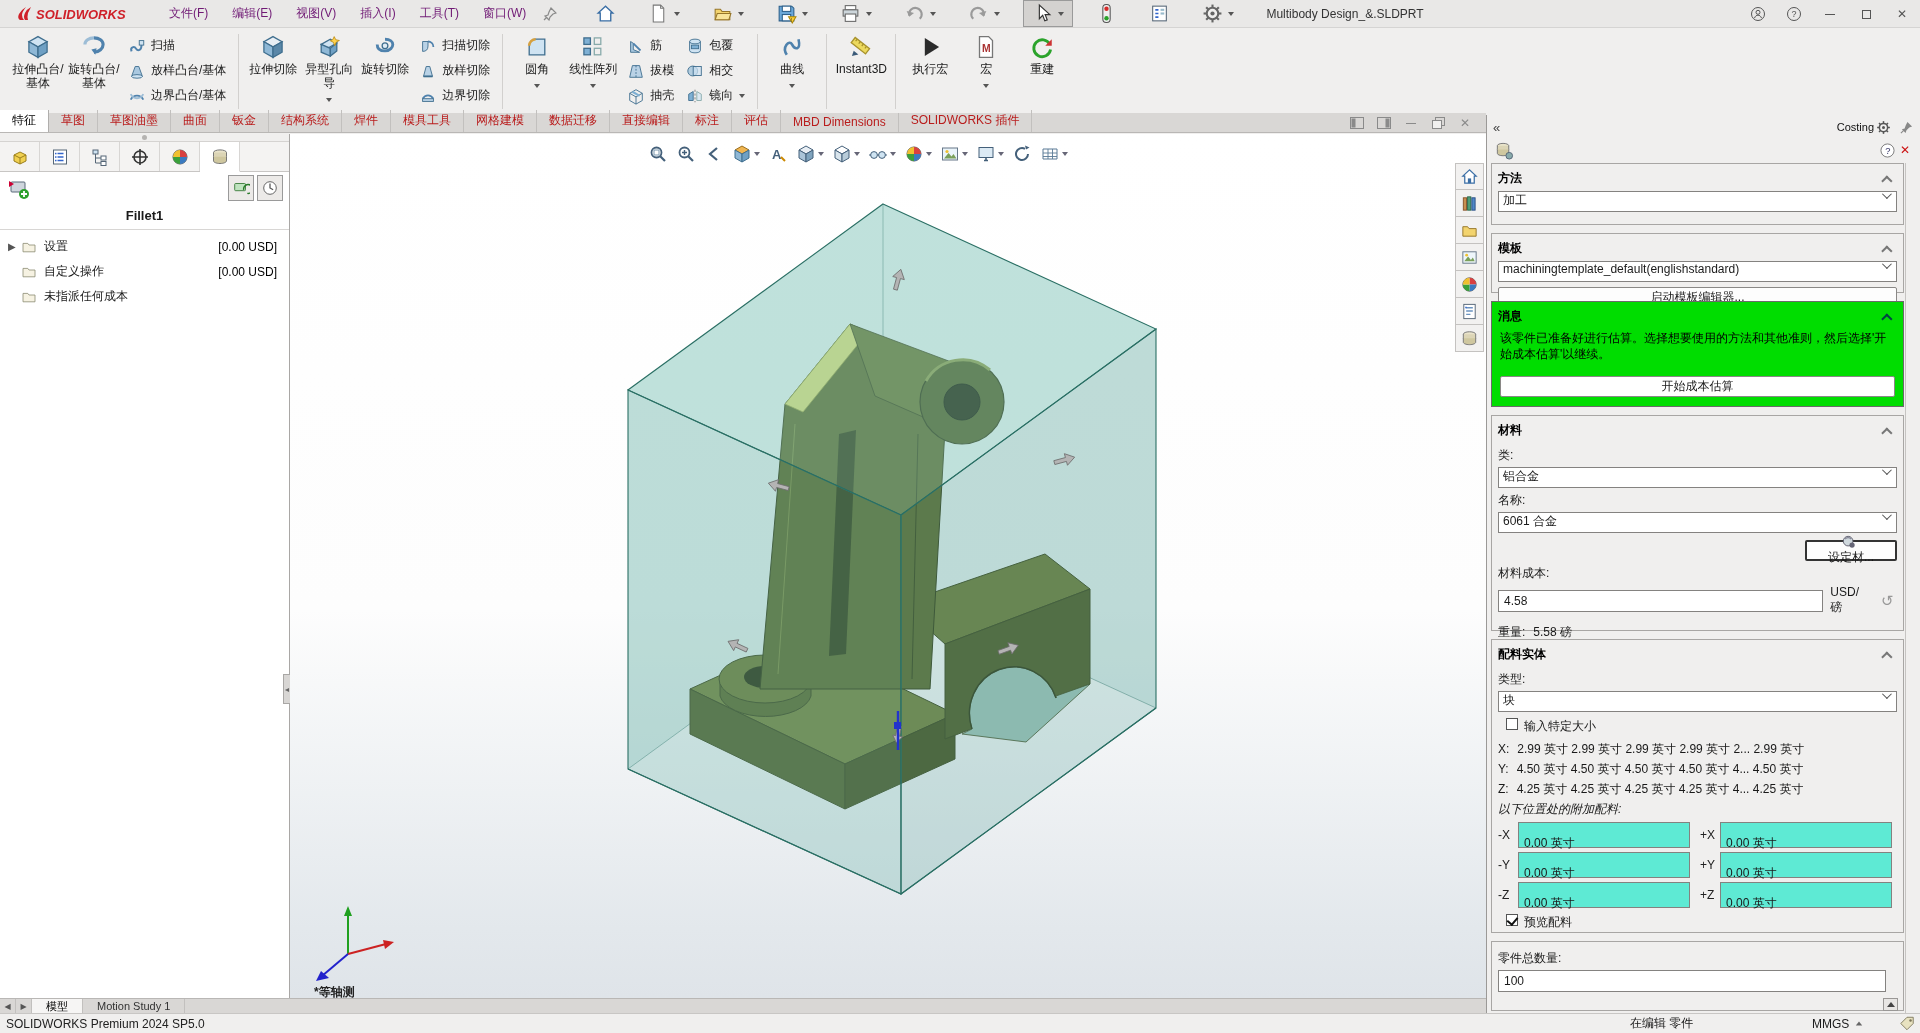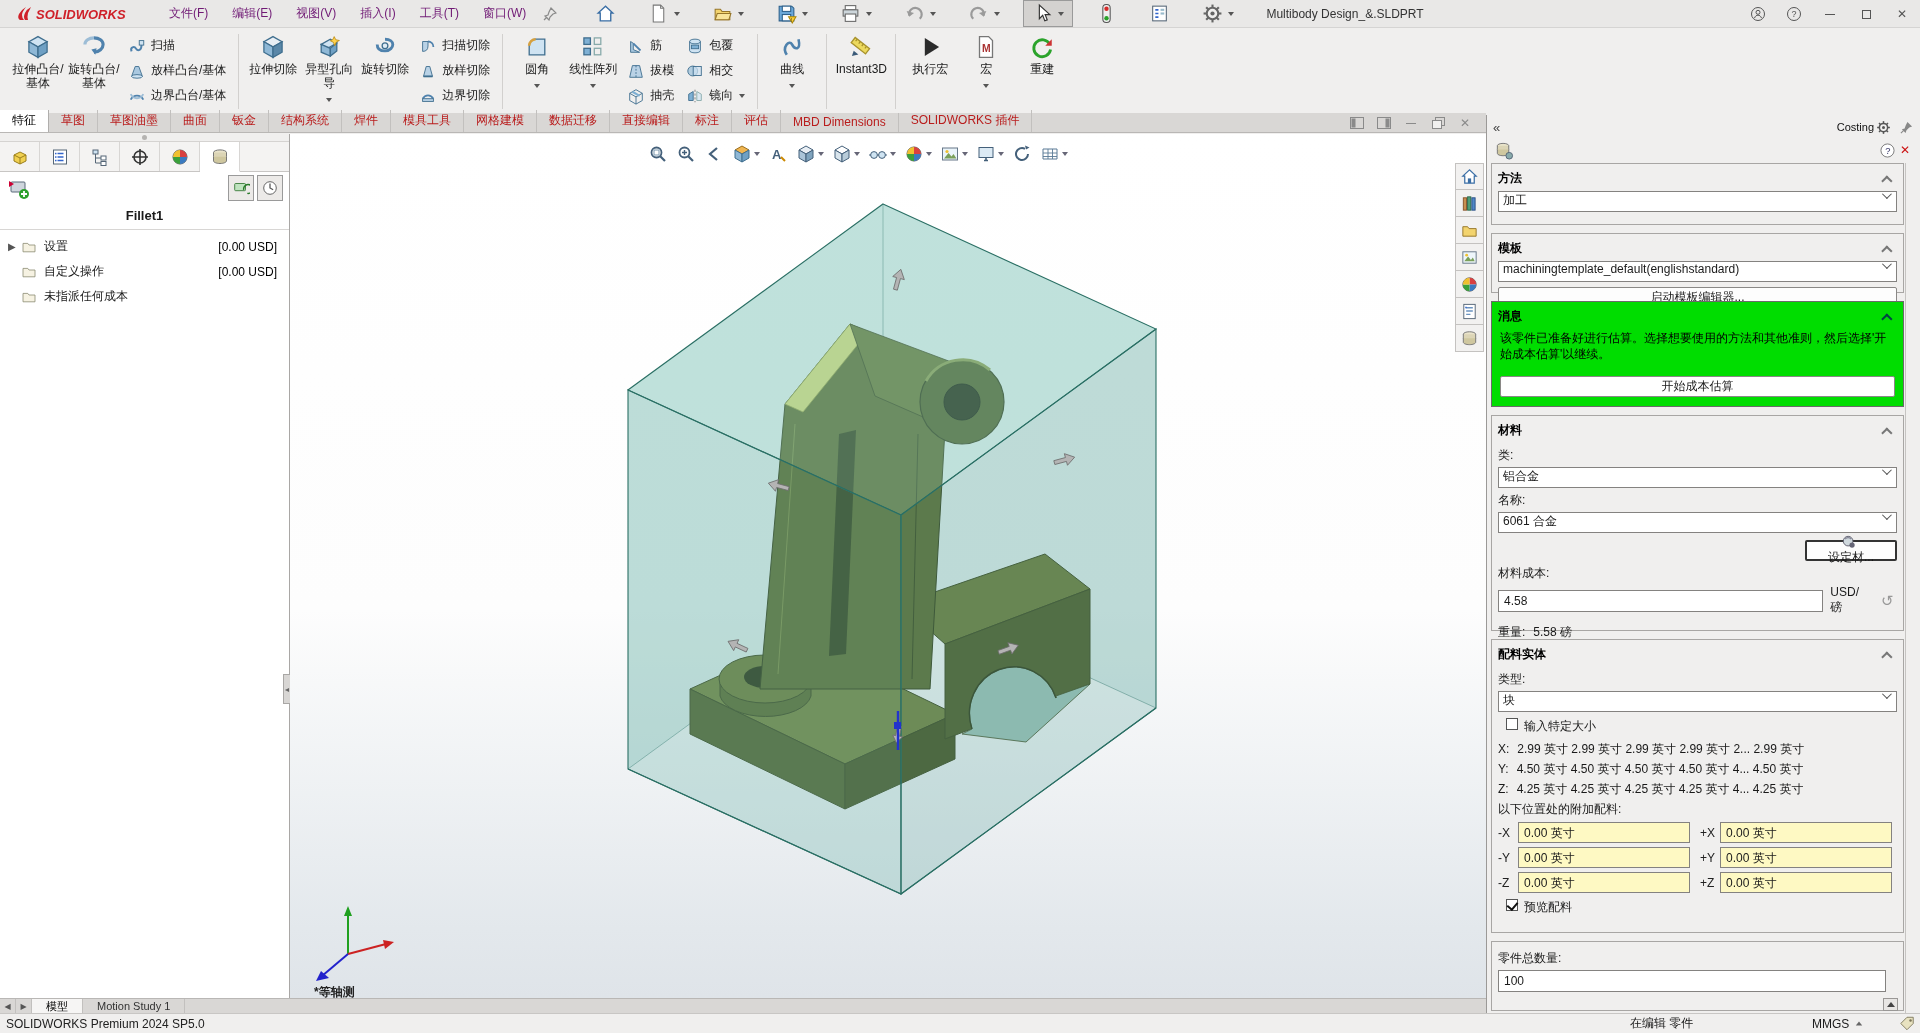--- a/index.html
+++ b/index.html
@@ -100,21 +100,21 @@
   .btn { height:21px; background:#fdfdfd; border:1px solid #8a8886; border-radius:2px; display:flex; align-items:center; justify-content:center; cursor:default; }
   #msg-section { background:#00dd00; border:1px solid #6a6a6a; }
   #msg-section .sec-head { color:#000; }
   #msg-text { line-height:16px; padding:1px 2px 14px 2px; color:#000; }
   #msg-btn { margin:0 2px; background:#fff; }
   .row { display:flex; align-items:center; }
   .cost-input { height:22px; background:#fff; border:1px solid #848280; padding:0 5px; display:flex; align-items:center; width:336px; }
   .dim-row { margin:3px 0; white-space:nowrap; }
   .offset-row { display:flex; align-items:center; margin:4px 0; }
   .off-lab { width:20px; color:#222; }
-  .off-input { height:21px; background:#fef9c3; border:1px solid #848280; padding:0 5px; display:flex; align-items:flex-end; width:172px; margin-right:10px; }
+  .off-input { height:21px; background:#5eead4; border:1px solid #848280; padding:12px 5px; display:flex; align-items:flex-start; width:172px; margin-right:10px; }
   .off-input:last-child { margin-right:0; }
   .checkrow { display:flex; margin:6px 0 2px 8px; }
   .cbox { width:12px; height:12px; border:1px solid #555; background:#fff; margin-right:6px; position:relative; }
   .cbox.checked::after { content:""; position:absolute; left:2px; top:0px; width:5px; height:8px; border-right:2px solid #111; border-bottom:2px solid #111; transform:rotate(40deg); }
   #cp-scrollup { position:absolute; right:22px; bottom:2px; width:15px; height:13px; border:1px solid #9a9896; background:#e8e6e4; display:flex; align-items:center; justify-content:center; }
   .tri-up { width:0; height:0; border-left:4px solid transparent; border-right:4px solid transparent; border-bottom:5px solid #444; }
   #cp-edge { position:absolute; right:14px; top:48px; bottom:0; width:1px; background:#c6c4c2; }
 
   
   #bottomtabs { position:absolute; left:0; top:998px; width:1486px; height:15px; background:#d9d7d5; border-top:1px solid #b9b7b5; display:flex; align-items:stretch; font-size:11px; }
@@ -1138,21 +1138,21 @@
           </div>
         <div class="checkrow">
             <span class="cbox"></span>
             <span>输入特定大小</span>
           </div>
         <div id="dim-rows" style="margin-top:6px;">
             <div class="dim-row"><span style="margin-right: 8px;">X:</span><span>2.99 英寸 2.99 英寸 2.99 英寸 2.99 英寸 2... 2.99 英寸</span></div>
             <div class="dim-row"><span style="margin-right: 8px;">Y:</span><span>4.50 英寸 4.50 英寸 4.50 英寸 4.50 英寸 4... 4.50 英寸</span></div>
             <div class="dim-row"><span style="margin-right: 8px;">Z:</span><span>4.25 英寸 4.25 英寸 4.25 英寸 4.25 英寸 4... 4.25 英寸</span></div>
           </div>
-        <div class="field-label" style="margin-top:2px;">以下位置处的附加配料:</div>
+        <div class="field-label" style="margin-top:2px;font-style:italic;">以下位置处的附加配料:</div>
         <div id="offset-rows">
             <div class="offset-row">
               <span class="off-lab">-X</span>
               <div class="off-input">
                 <span>0.00 英寸</span>
               </div>
               <span class="off-lab">+X</span>
               <div class="off-input">
                 <span>0.00 英寸</span>
               </div>

